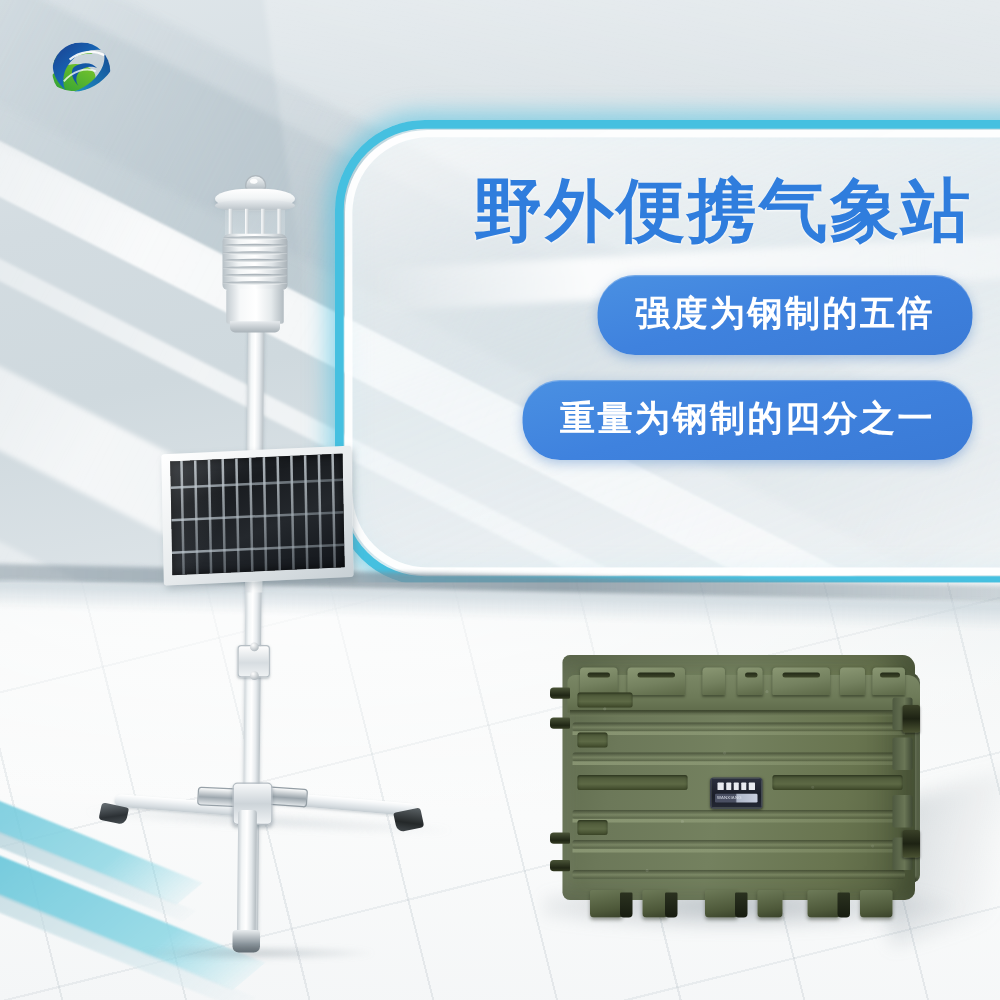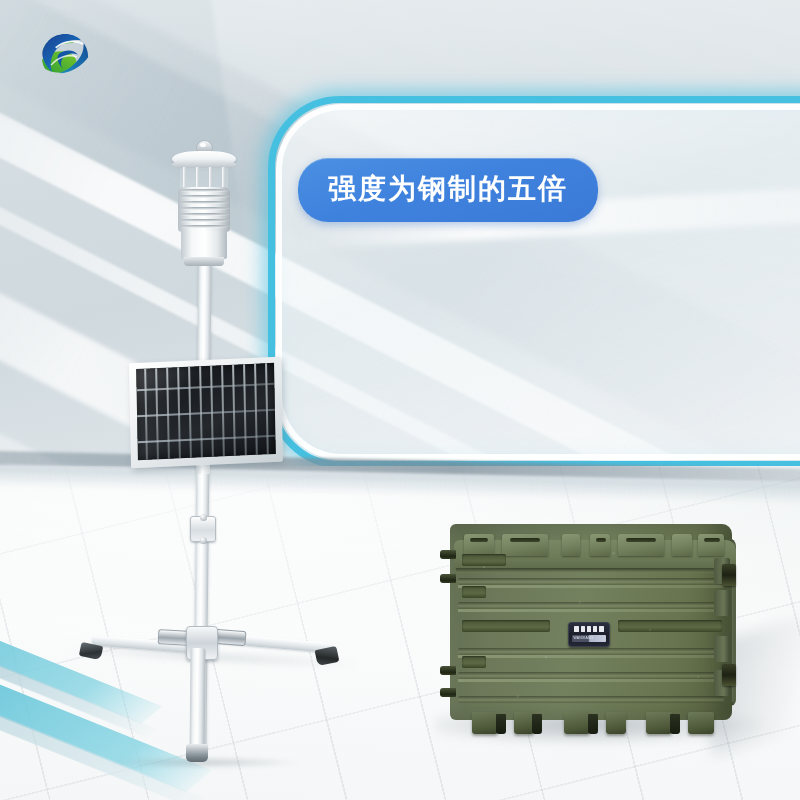--- a/index.html
+++ b/index.html
@@ -117,21 +117,21 @@
   .title{
     font-size:55px; font-weight:bold; color:#2f7ddd; letter-spacing:2px;
     line-height:1.12; text-shadow:0 1px 2px rgba(255,255,255,.9);
     white-space:nowrap;
   }
   .subtitle{
     margin-top:12px; font-size:31px; font-weight:bold; color:#4a5157;
     letter-spacing:2px; white-space:nowrap;
     text-shadow:0 1px 2px rgba(255,255,255,.8);
   }
-  .pills{ margin-top:20px; display:flex; align-items:flex-end; gap:20px; }
+  .pills{ margin-top:20px; display:flex; flex-direction:column; align-items:flex-end; gap:20px; }
   .pill{
     display:inline-block; border-radius:30px; color:#fff;
     font-size:28px; font-weight:bold; letter-spacing:2px; white-space:nowrap;
     padding:12px 30px 14px;
     background:linear-gradient(165deg,#4a90e2 0%,#3f82de 45%,#3a7ad6 100%);
     box-shadow:0 3px 9px rgba(47,110,190,.35), inset 0 1px 0 rgba(255,255,255,.25);
   }
 
   
   .logo{ position:absolute; left:36px; top:28px; display:flex; align-items:center; gap:9px; }
@@ -511,22 +511,24 @@
 
         <path d="M40 44 C52 36 66 38 72 46 C64 42 54 44 48 50 C42 56 42 64 46 70 C38 62 34 50 40 44 Z" fill="#1357a6"></path>
 
         <path d="M34 34 C48 22 68 20 82 28" stroke="#ffffff" stroke-width="3.2" fill="none" opacity=".9"></path>
         <path d="M26 64 C38 50 56 44 70 50" stroke="#ffffff" stroke-width="2.6" fill="none" opacity=".75"></path>
       </g>
     </svg>
   </div>
 
   <div class="textCol">
+    <div class="title">野外便携气象站</div>
     <div class="pills">
       <div class="pill">强度为钢制的五倍</div>
+      <div class="pill">重量为钢制的四分之一</div>
     </div>
   </div>
 
   <div class="station">
 
     <div class="pole"></div>
     <div class="clampA"></div>
 
     <div class="sensor">
       <div class="domeTop"></div>

